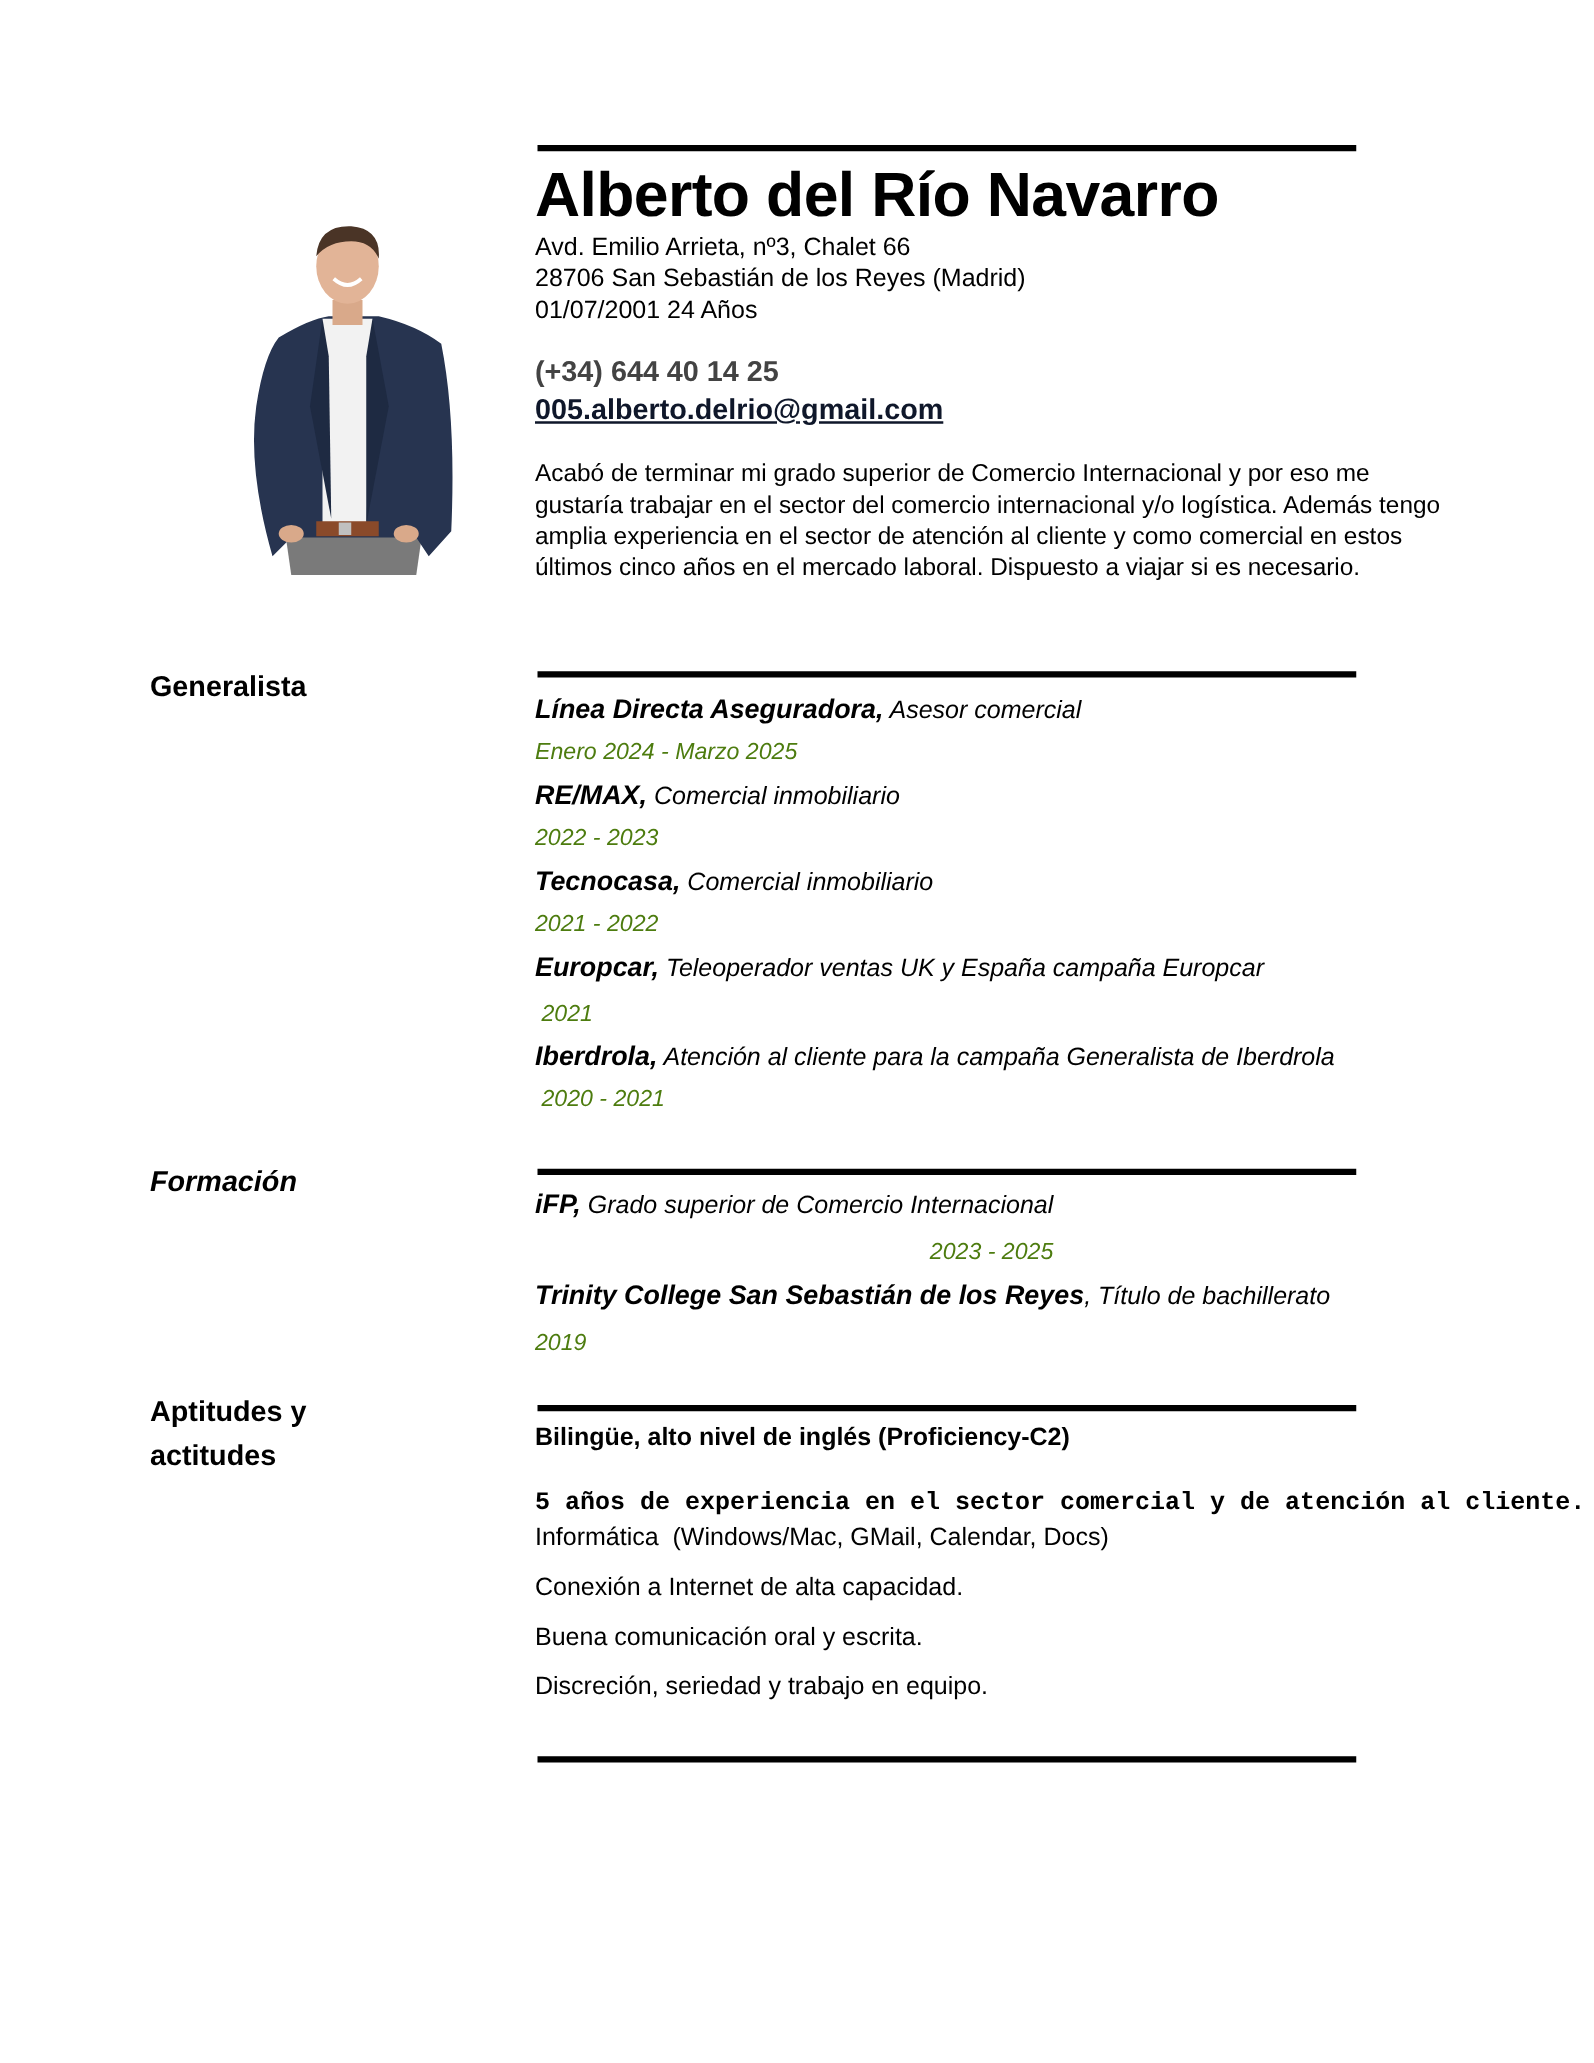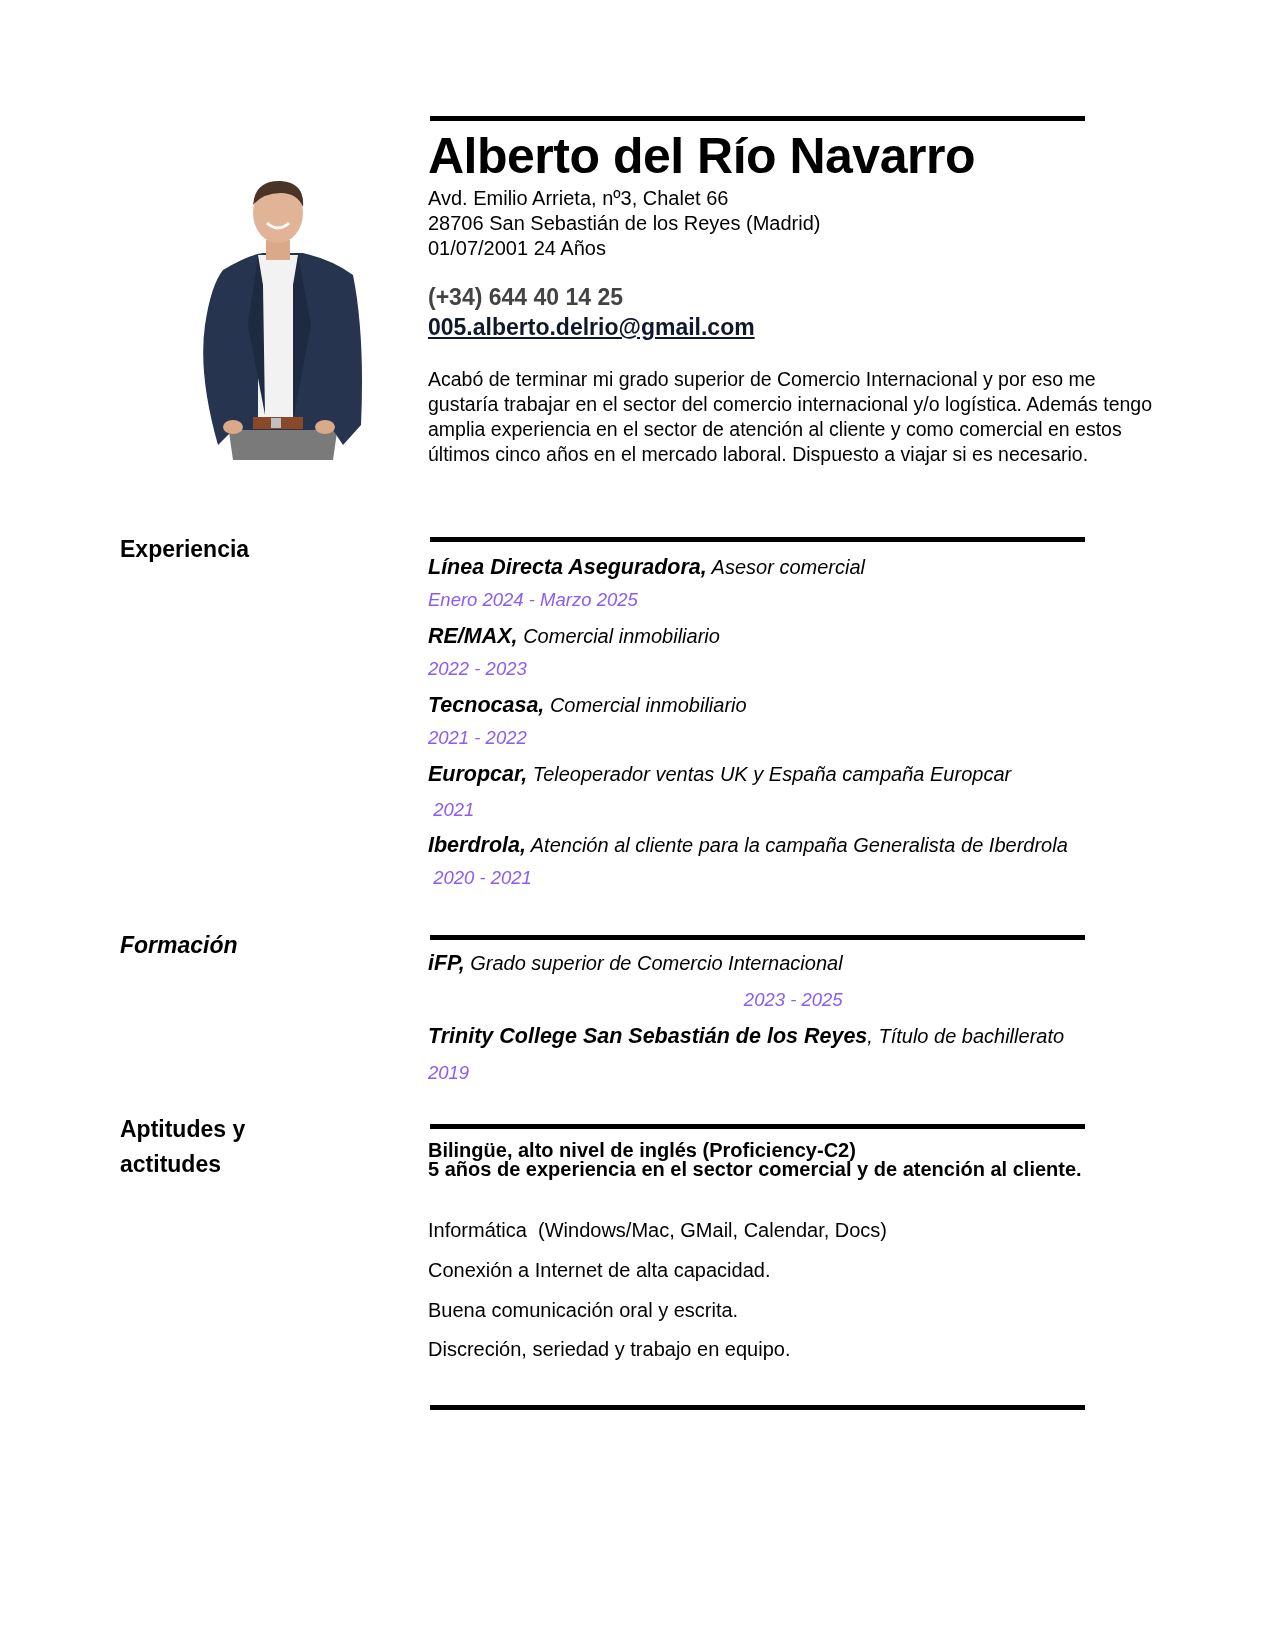--- a/index.html
+++ b/index.html
@@ -12,21 +12,21 @@
   .addr { position: absolute; left: 428px; top: 186px; font-size: 20px; line-height: 25px; }
   .addr div { white-space: nowrap; }
   .phone { position: absolute; left: 428px; top: 282px; font-size: 23px; font-weight: 700; color: #434343; line-height: 30px; }
   .email { position: absolute; left: 428px; top: 312px; font-size: 23px; font-weight: 700; color: #0f172a;
            text-decoration: underline; line-height: 30px; cursor: pointer; }
   .summary { position: absolute; left: 428px; top: 367px; width: 730px; font-size: 19.5px; line-height: 25px; }
   .sec-title { position: absolute; left: 120px; font-weight: 700; font-size: 23px; line-height: 35px; }
   .entry { position: absolute; left: 428px; white-space: nowrap; font-style: italic; }
   .entry .head { font-size: 20px; line-height: 26px; }
   .entry .head b { font-size: 21.5px; }
-  .entry .date { font-size: 18.5px; color: #8b5cf6; line-height: 26px; }
+  .entry .date { font-size: 18.5px; color: #4d7c0f; line-height: 26px; }
   .skill { position: absolute; left: 428px; font-size: 20px; line-height: 26px; white-space: nowrap; }
   .skill.bold { font-weight: 700; }
 </style>
 </head>
 <body>
 
 <div class="rule" style="top:116px;"></div>
 <div class="rule" style="top:537px;"></div>
 <div class="rule" style="top:935px;"></div>
 <div class="rule" style="top:1124px;"></div>
@@ -63,21 +63,21 @@
 <div class="name">Alberto del Río Navarro</div>
 <div class="addr">
   <div>Avd. Emilio Arrieta, nº3,  Chalet 66</div>
   <div>28706 San Sebastián de los Reyes (Madrid)</div>
   <div>01/07/2001 24 Años</div>
 </div>
 <div class="phone">(+34) 644 40 14 25</div>
 <a class="email">005.alberto.delrio@gmail.com</a>
 <div class="summary">Acabó de terminar mi  grado superior  de Comercio Internacional y por eso me gustaría trabajar en el sector del comercio internacional y/o logística. Además tengo amplia experiencia en el sector de atención al cliente y como comercial en estos últimos cinco años en el mercado laboral. Dispuesto a viajar si es necesario.</div>
 
-<div class="sec-title" style="top:532px;">Experiencia</div>
+<div class="sec-title" style="top:532px;">Generalista</div>
 
 <div class="entry" style="top:554px;">
   <div class="head"><b>Línea Directa Aseguradora,</b><span> Asesor comercial</span></div>
   <div class="date" style="margin-top:7px;">Enero 2024 - Marzo 2025</div>
 </div>
 <div class="entry" style="top:623px;">
   <div class="head"><b>RE/MAX,</b><span> Comercial inmobiliario</span></div>
   <div class="date" style="margin-top:7px;">2022 - 2023</div>
 </div>
 <div class="entry" style="top:692px;">
@@ -101,17 +101,17 @@
 <div class="entry" style="top:1023px;">
   <div class="head"><b>Trinity College San Sebastián de los Reyes</b><span>, Título de bachillerato</span></div>
   <div class="date" style="margin-top:11px;">2019</div>
 </div>
 
 <div class="sec-title" style="top:1112px;">
   <div>Aptitudes y</div>
   <div>actitudes</div>
 </div>
 <div class="skill bold" style="top:1137px;">Bilingüe, alto nivel de inglés (Proficiency-C2)</div>
-<div class="skill bold" style="top:1156px;">5  años de experiencia en el sector comercial y de atención al cliente.</div>
+<div class="skill bold" style="top:1190px;font-family:Liberation Mono, monospace;">5  años de experiencia en el sector comercial y de atención al cliente.</div>
 <div class="skill" style="top:1217px;white-space:pre;">Informática  (Windows/Mac, GMail, Calendar, Docs)</div>
 <div class="skill" style="top:1257px;">Conexión a Internet de alta capacidad.</div>
 <div class="skill" style="top:1297px;">Buena comunicación oral y escrita.</div>
 <div class="skill" style="top:1336px;">Discreción, seriedad y trabajo en equipo.</div>
 
 </body></html>

